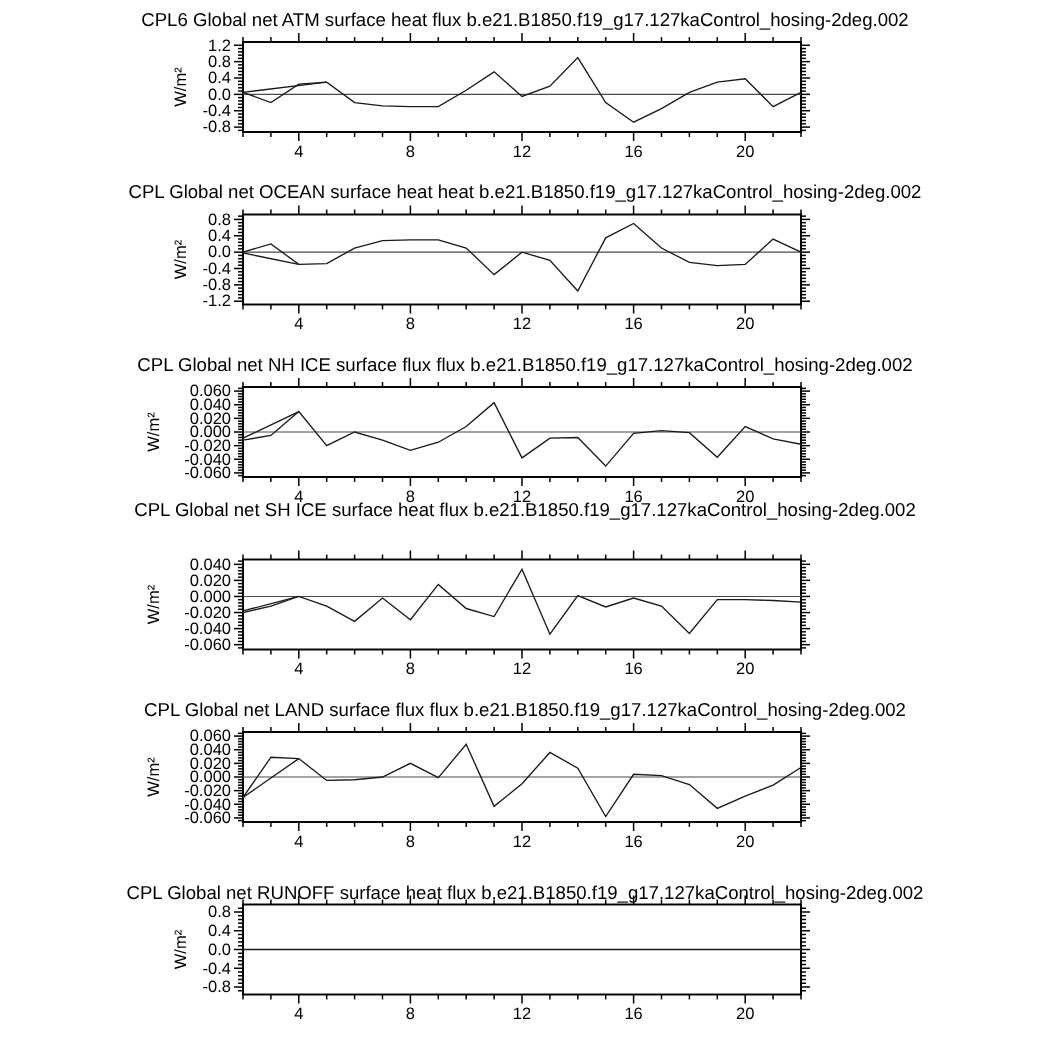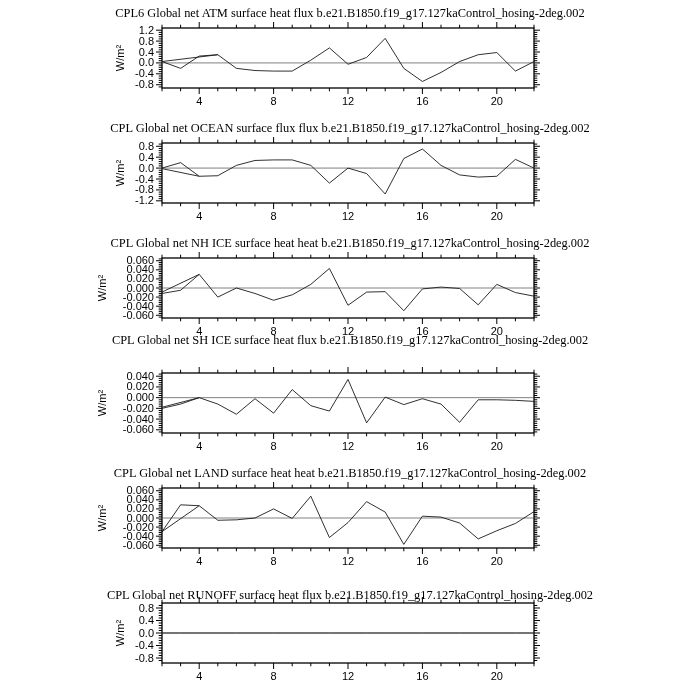--- a/index.html
+++ b/index.html
@@ -3,21 +3,21 @@
 <meta charset="utf-8">
 <style>
   html,body{margin:0;padding:0;}
   body{
     width:700px;height:700px;background:#ffffff;position:relative;overflow:hidden;
     font-family:"Liberation Sans","DejaVu Sans",sans-serif;
   }
   #plots{position:absolute;left:0;top:0;}
   .panel-title{
     position:absolute;left:0;width:700px;text-align:center;
-    font-size:12.4px;line-height:14px;color:#000;white-space:nowrap;font-family:Liberation Serif, serif;
+    font-size:12.4px;line-height:14px;color:#000;white-space:nowrap;
   }
 </style>
 </head>
 <body>
 
 <div>
   <svg id="plots" width="700" height="700">
       <g transform="translate(0,2)">
         <g stroke="#000000" stroke-width="1">
           <line x1="156" y1="28.18181818181818" x2="162" y2="28.18181818181818"></line>
@@ -739,18 +739,18 @@
           <text x="273.6" y="102.5" text-anchor="middle">8</text>
           <text x="348" y="102.5" text-anchor="middle">12</text>
           <text x="422.4" y="102.5" text-anchor="middle">16</text>
           <text x="496.8" y="102.5" text-anchor="middle">20</text>
           <text x="124" y="56" text-anchor="middle" transform="rotate(-90 124 56)" font-size="11px">W/m²</text>
         </g>
         <polyline points="162,56 180.6,56 199.2,56 217.8,56 236.4,56 255,56 273.6,56 292.2,56 310.8,56 329.4,56 348,56 366.6,56 385.2,56 403.8,56 422.4,56 441,56 459.6,56 478.2,56 496.8,56 515.4,56 534,56" fill="none" stroke="#1a1a1a" stroke-width="0.9" stroke-linejoin="miter"></polyline>
       </g>
     </svg>
   <div class="panel-title" style="top:6px">CPL6 Global net ATM surface heat flux b.e21.B1850.f19_g17.127kaControl_hosing-2deg.002</div>
-  <div class="panel-title" style="top:121px">CPL Global net OCEAN surface flux flux b.e21.B1850.f19_g17.127kaControl_hosing-2deg.002</div>
-  <div class="panel-title" style="top:236px">CPL Global net NH ICE surface heat heat b.e21.B1850.f19_g17.127kaControl_hosing-2deg.002</div>
+  <div class="panel-title" style="top:121px">CPL Global net OCEAN surface heat heat b.e21.B1850.f19_g17.127kaControl_hosing-2deg.002</div>
+  <div class="panel-title" style="top:236px">CPL Global net NH ICE surface flux flux b.e21.B1850.f19_g17.127kaControl_hosing-2deg.002</div>
   <div class="panel-title" style="top:333px">CPL Global net SH ICE surface heat flux b.e21.B1850.f19_g17.127kaControl_hosing-2deg.002</div>
-  <div class="panel-title" style="top:466px">CPL Global net LAND surface heat heat b.e21.B1850.f19_g17.127kaControl_hosing-2deg.002</div>
+  <div class="panel-title" style="top:466px">CPL Global net LAND surface flux flux b.e21.B1850.f19_g17.127kaControl_hosing-2deg.002</div>
   <div class="panel-title" style="top:588px">CPL Global net RUNOFF surface heat flux b.e21.B1850.f19_g17.127kaControl_hosing-2deg.002</div>
 </div>
 
 </body></html>

